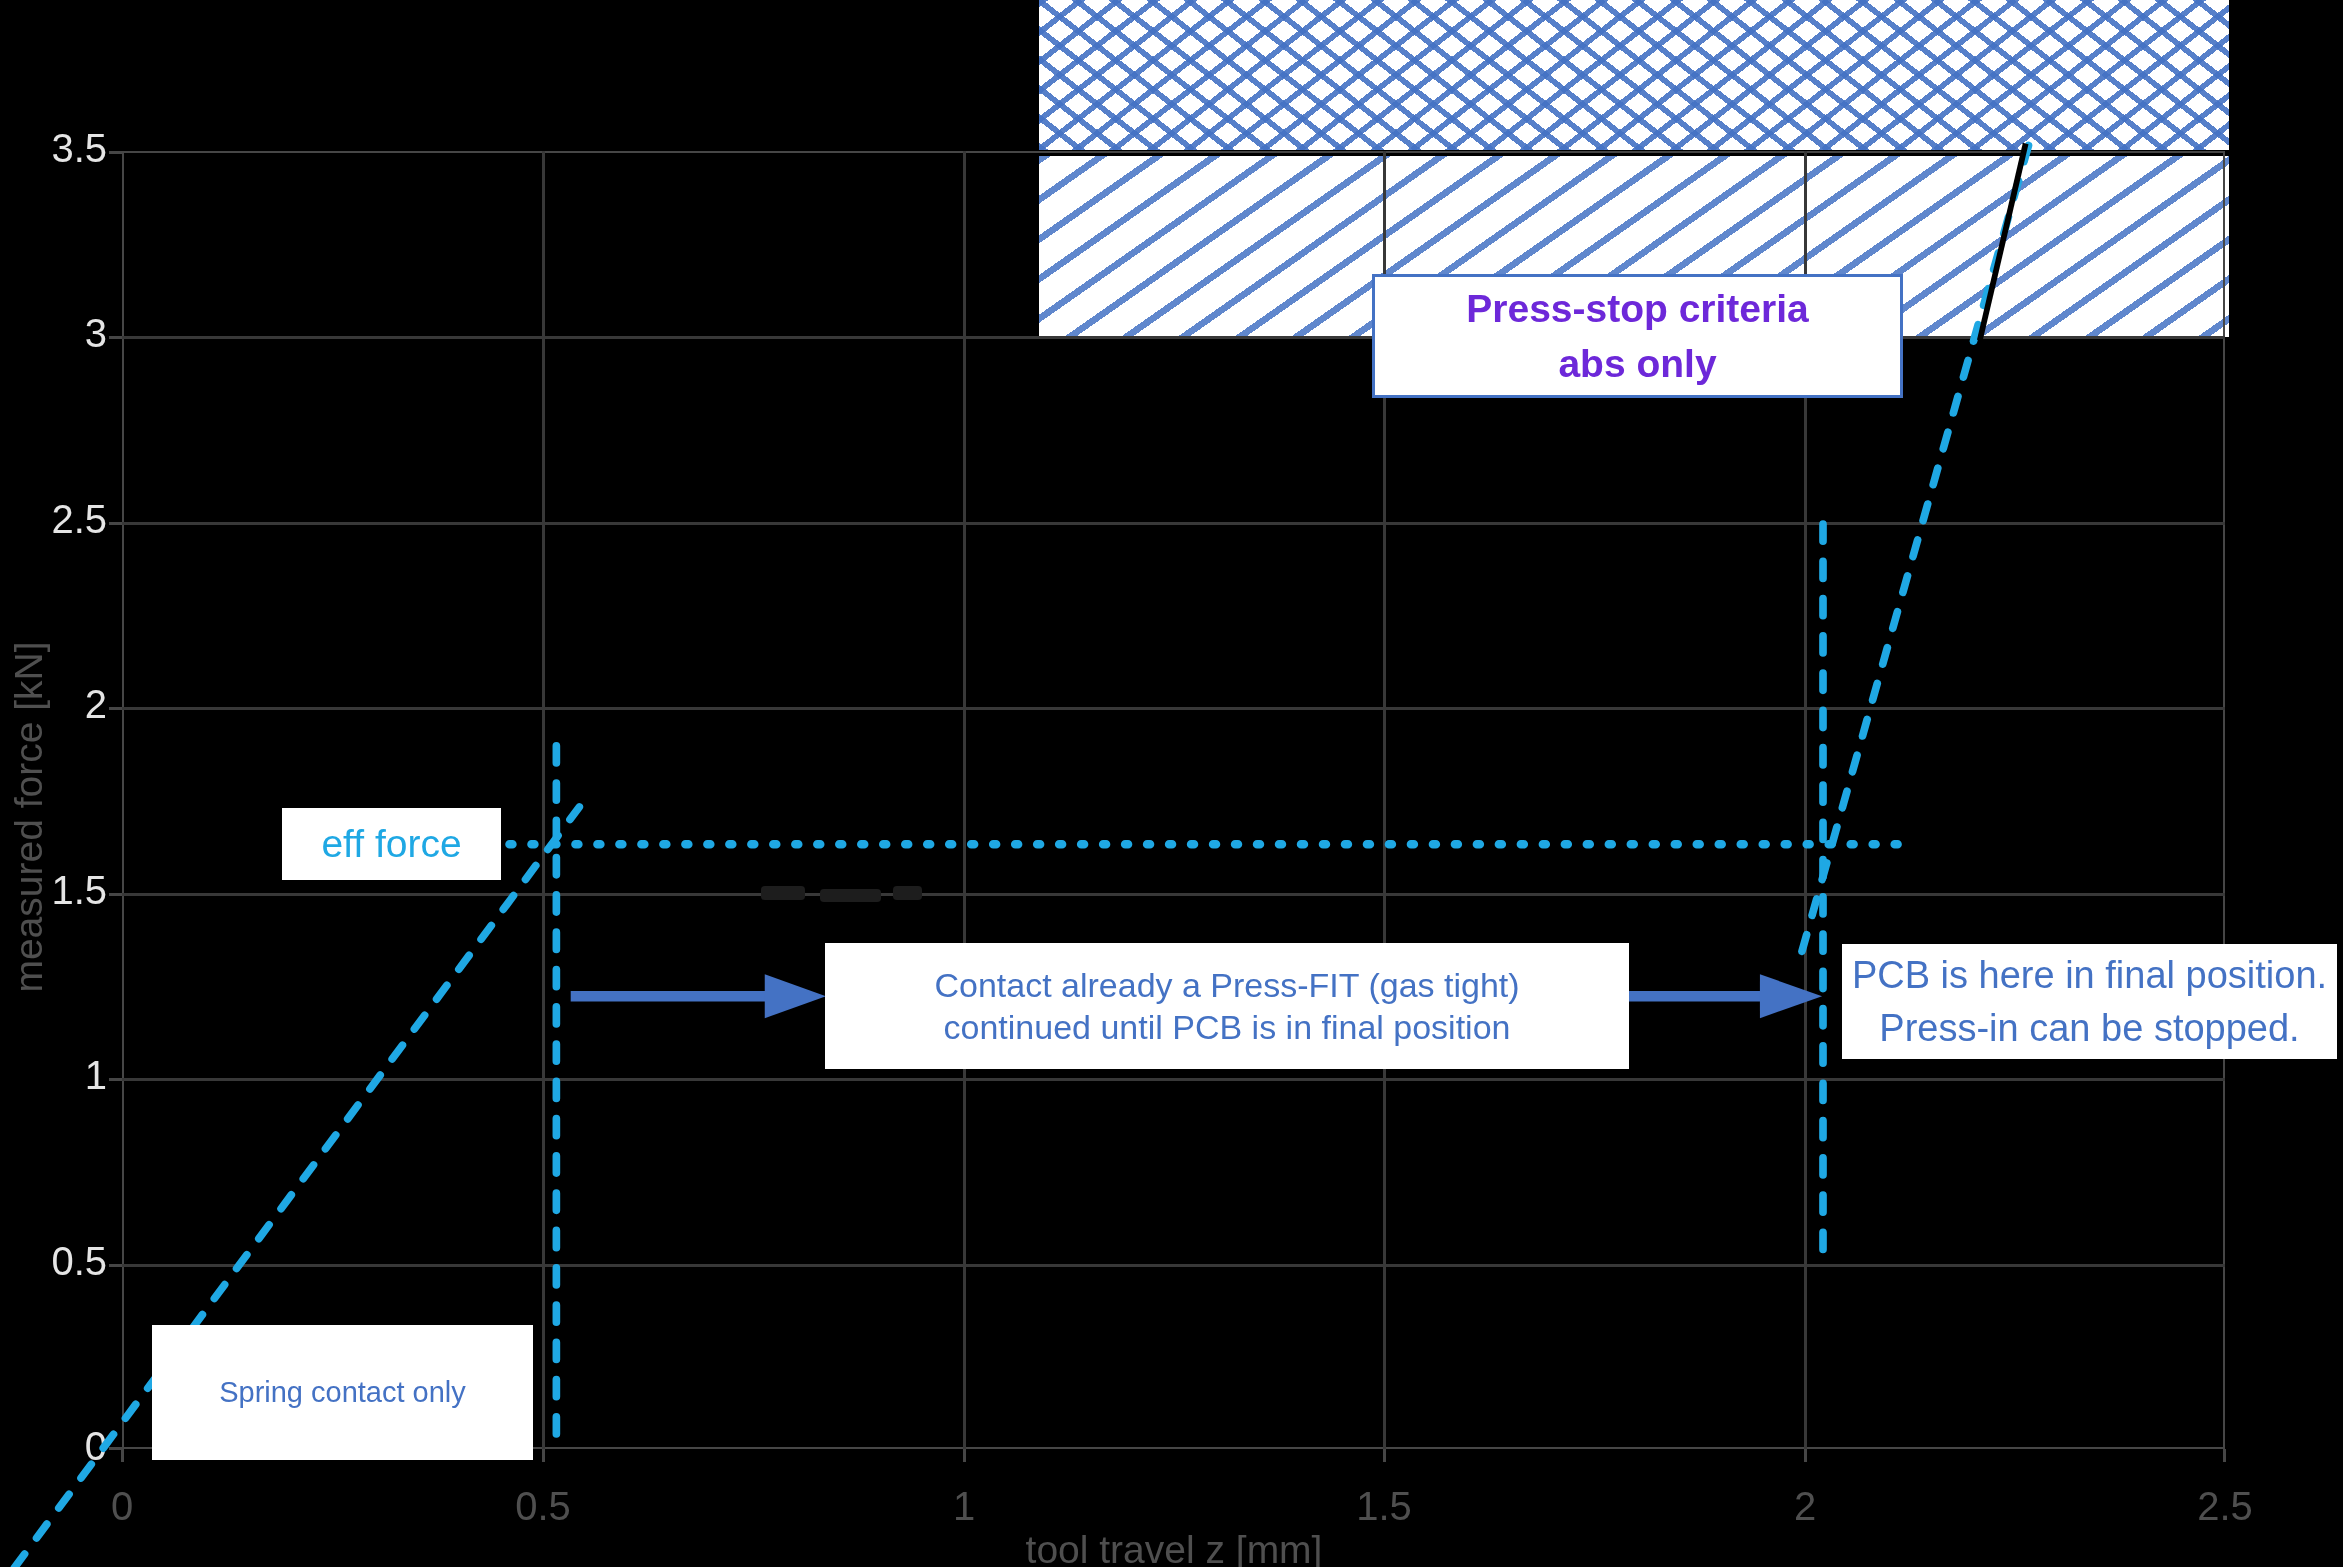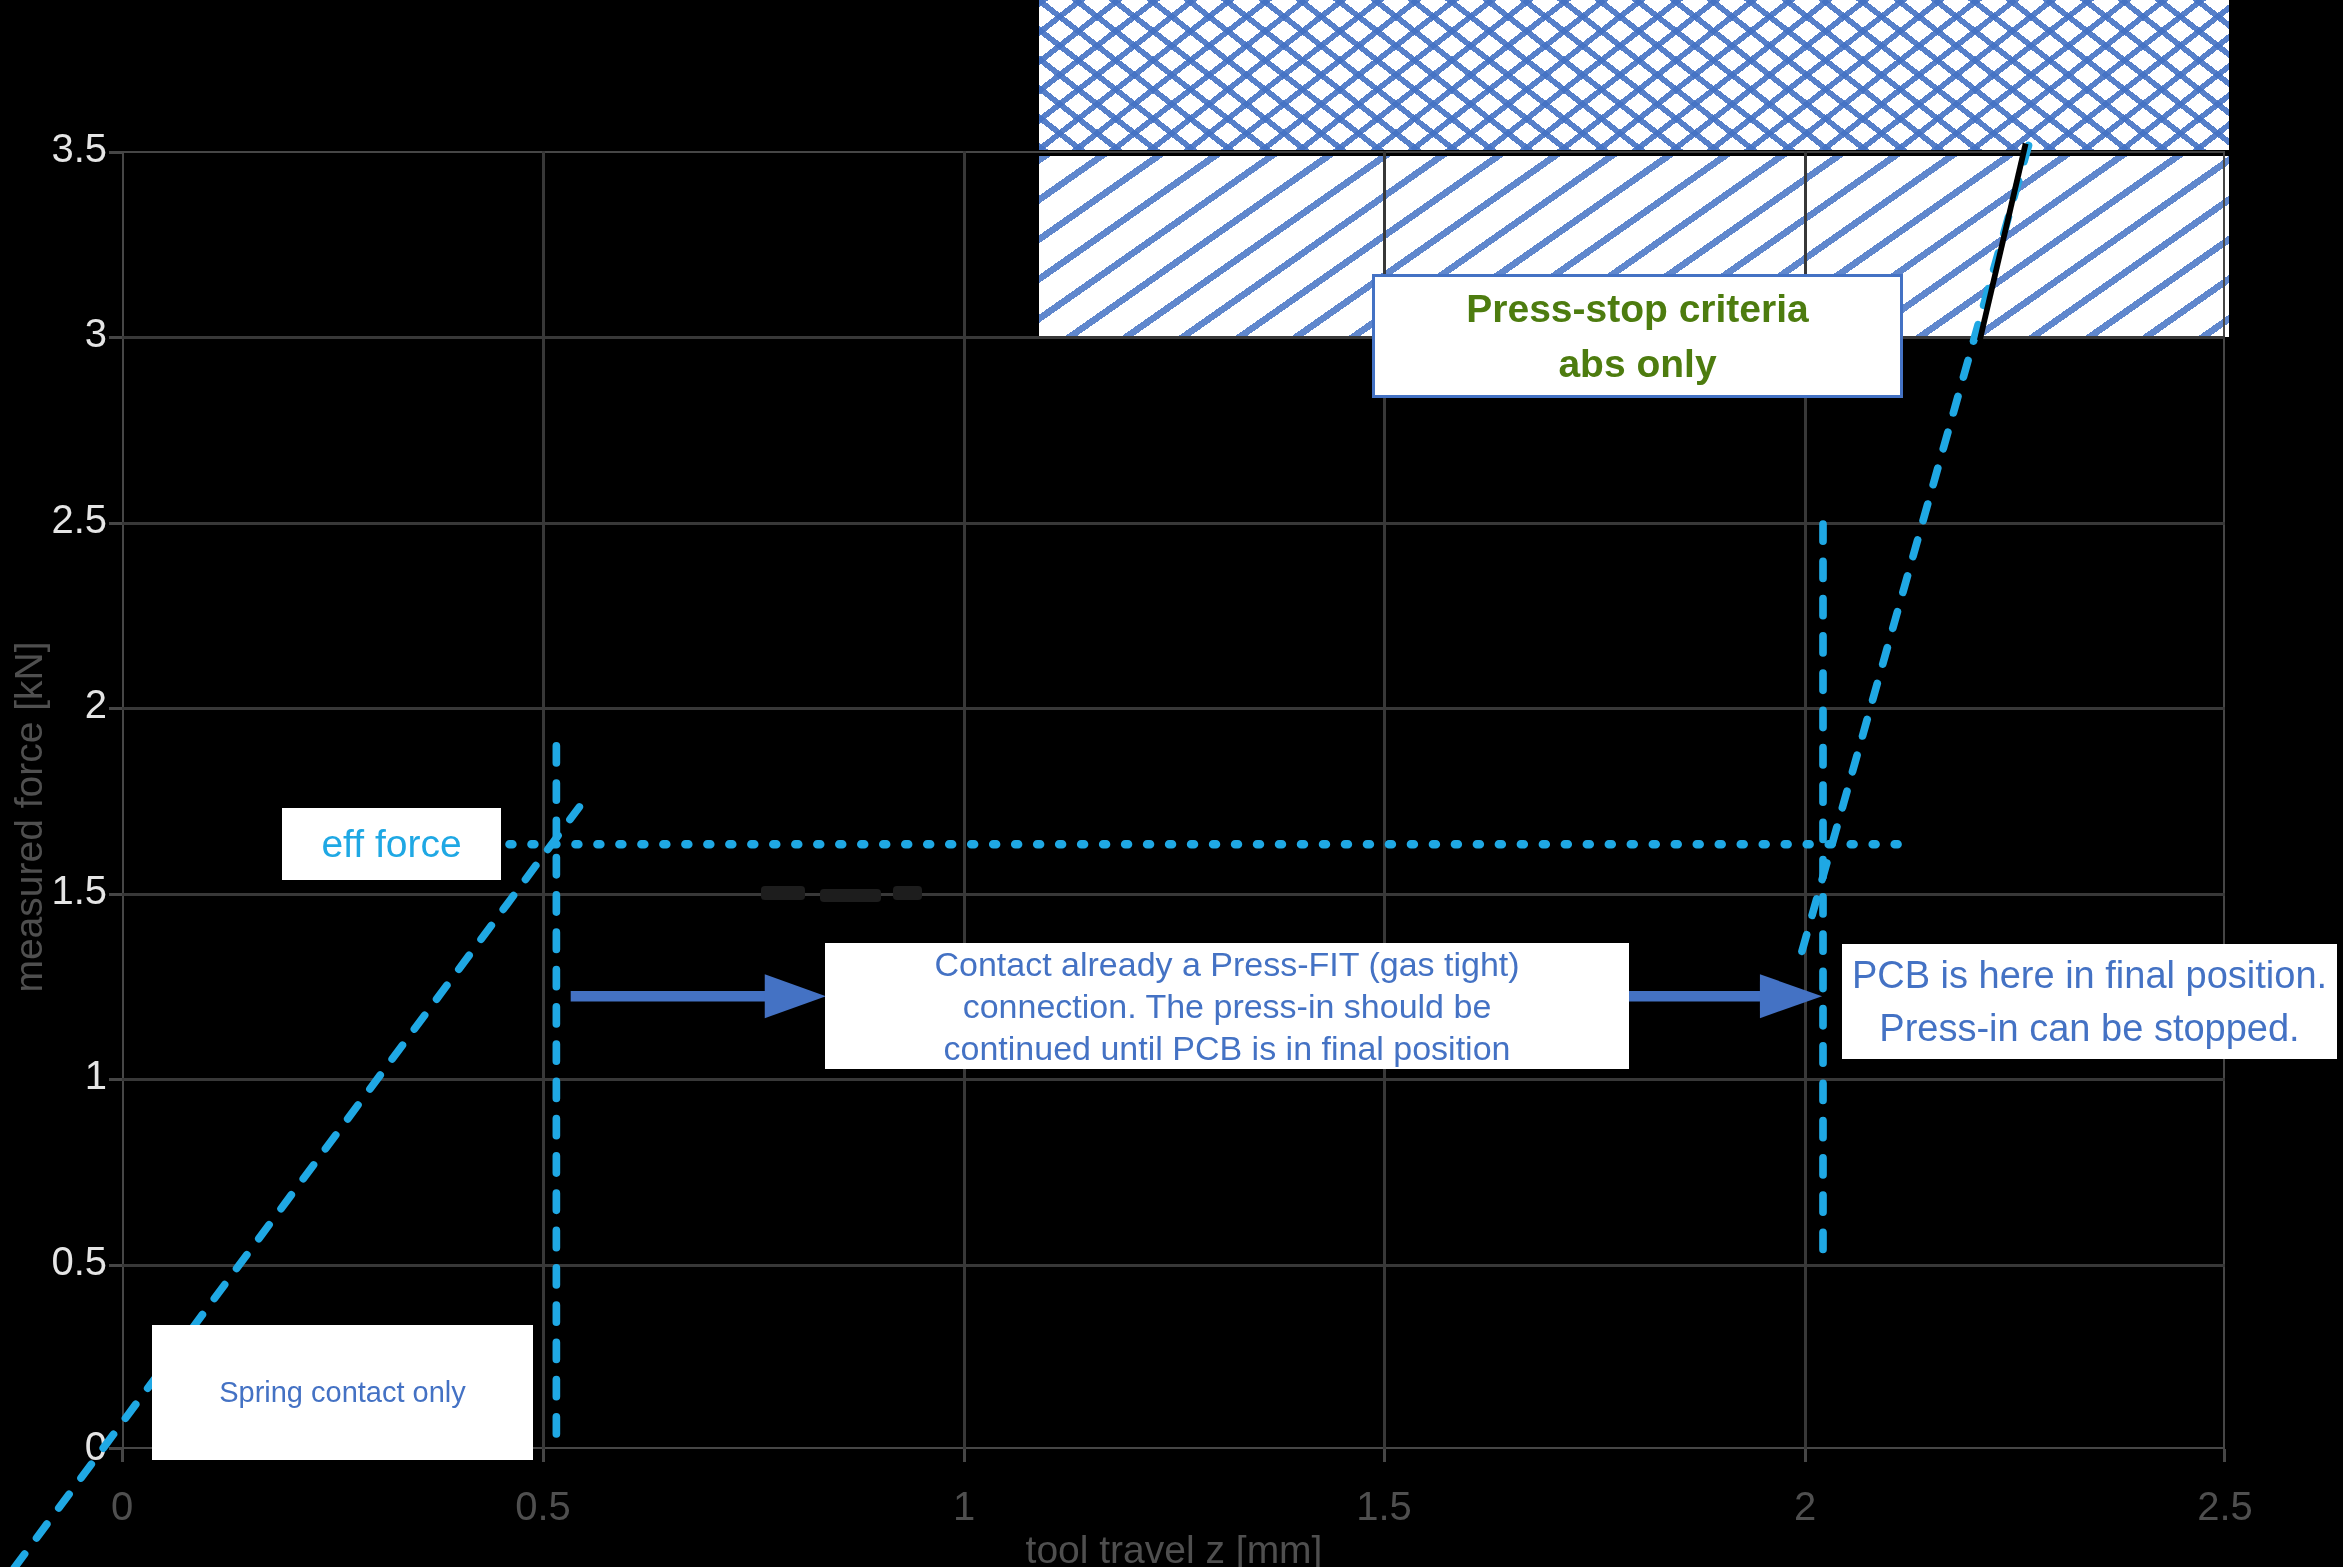--- a/index.html
+++ b/index.html
@@ -35,21 +35,21 @@
   #curves{position:absolute;left:0;top:0;z-index:3;}
   
   .note{
     position:absolute;background:#fff;z-index:4;display:flex;
     flex-direction:column;align-items:center;justify-content:center;
     text-align:center;box-sizing:border-box;
   }
   .note .ln{display:block;white-space:nowrap;}
   .eff-box{left:282px;top:808px;width:219px;height:72px;color:#1fa8e4;font-size:39px;}
   .press-stop-box{
-    left:1372px;top:274px;width:531px;height:124px;color:#4d7c0f;
+    left:1372px;top:274px;width:531px;height:124px;color:#6d28d9;
     border:3.8px solid #4472c4;font-weight:bold;font-size:39px;line-height:55px;
   }
   .mid-box{left:825px;top:943px;width:804px;height:126px;color:#4472c4;font-size:34px;line-height:42px;}
   .final-box{left:1842px;top:944px;width:495px;height:115px;color:#4472c4;font-size:38px;line-height:53px;}
   .spring-box{left:152px;top:1325px;width:381px;height:135px;color:#4472c4;font-size:29px;}
   
   .xtick{position:absolute;top:1484px;transform:translateX(-50%);color:#4f4f4f;font-size:40px;z-index:2;}
   .ytick{position:absolute;right:2237px;transform:translateY(-55%);color:#e5e5e5;font-size:40px;z-index:2;white-space:nowrap;}
   .xlabel{position:absolute;left:1174px;top:1528px;transform:translateX(-50%);color:#4f4f4f;font-size:39px;z-index:2;}
   .ylabel{
@@ -118,21 +118,20 @@
     <span class="ln">eff force</span>
   </div>
 
   <div class="note press-stop-box">
     <span class="ln">Press-stop criteria</span>
     <span class="ln">abs only</span>
   </div>
 
   <div class="note mid-box">
     <span class="ln">Contact already a Press-FIT (gas tight)</span>
-    <span class="ln">connection. The press-in should be</span>
     <span class="ln">continued until PCB is in final position</span>
   </div>
 
   <div class="note final-box">
     <span class="ln">PCB is here in final position.</span>
     <span class="ln">Press-in can be stopped.</span>
   </div>
 
   <div class="note spring-box">
     <span class="ln">Spring contact only</span>

